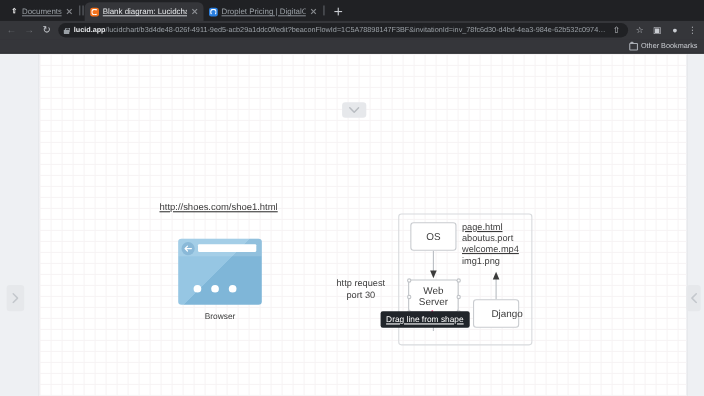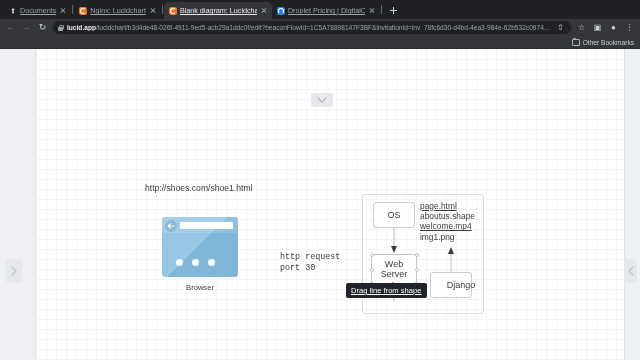--- a/index.html
+++ b/index.html
@@ -138,21 +138,21 @@
   .collapse-btn svg { display:block; }
   .cb-top   { left:311px; top:44px;  width:22px; height:14px; }
   .cb-left  { left:6px;   top:210px; width:16px; height:24px; }
   .cb-right { right:3px;  top:210px; width:13px; height:24px; }
 
   
   .diagram { position:absolute; left:0; top:0; width:100%; height:100%; }
 
   .url-label {
     position:absolute; left:109px; top:134px;
-    font-size:8.6px; color:#3b3b3b; white-space:nowrap;
+    font-size:8.6px; color:#3b3b3b; white-space:nowrap;text-decoration:underline;
   }
   .browser-shape {
     position:absolute; left:126px; top:168px; width:76px; height:60px;
     border-radius: 3px; overflow:hidden;
     background: linear-gradient(135deg, #96c6e3 0%, #96c6e3 48%, #7fb6d8 48%, #7fb6d8 100%);
   }
   .browser-topbar {
     position:absolute; left:0; top:0; width:100%; height:16px;
     background: rgba(255,255,255,0.14);
   }
@@ -167,21 +167,21 @@
   }
   .browser-dots { position:absolute; left:14px; bottom:11px; display:flex; gap:9px; }
   .browser-dots i { width:7px; height:7px; border-radius:50%; background:#ffffff; display:block; }
   .browser-caption {
     position:absolute; left:126px; top:234px; width:76px;
     text-align:center; font-size:7.6px; color:#3b3b3b;
   }
 
   .req-label {
     position:absolute; left:244px; top:203px; width:96px;
-    font-size:8.4px; color:#3b3b3b; line-height:11px;font-family:Liberation Mono, monospace;
+    text-align:center; font-size:8.4px; color:#3b3b3b; line-height:11px;
   }
 
   .container-box {
     position:absolute; left:326px; top:145px; width:122px; height:120px;
     border:1px solid #d8dadd; border-radius:3px; background:transparent;
   }
   .node {
     position:absolute;
     border:1px solid #c9ccd0; border-radius:3px;
     background:#ffffff;
@@ -226,25 +226,20 @@
 <div class="chrome">
 
   <div class="tabstrip">
     <div class="tab">
       <span class="favicon fav-doc">⇧</span>
       <span class="tab-title">Documents</span>
       <span class="tab-close"></span>
     </div>
     <div class="tab-sep"></div>
 
-    <div class="tab">
-      <span class="favicon fav-lucid"></span>
-      <span class="tab-title">Nginx: Lucidchart</span>
-      <span class="tab-close"></span>
-    </div>
     <div class="tab-sep"></div>
 
     <div class="tab active">
       <span class="favicon fav-lucid"></span>
       <span class="tab-title">Blank diagram: Lucidchart</span>
       <span class="tab-close"></span>
     </div>
 
     <div class="tab">
       <span class="favicon fav-do"></span>
@@ -336,21 +331,21 @@
         <span class="handle" style="right:-2.5px;top:12.5px;"></span>
         <span class="conn-dot" style="left:19px;bottom:-2px;"></span>
       </div>
 
       <div class="node node-os">OS</div>
 
       <div class="node node-django">Django</div>
 
       <div class="files">
         <span>page.html</span>
-        <span>aboutus.shape</span>
+        <span>aboutus.port</span>
         <span>welcome.mp4</span>
         <span>img1.png</span>
       </div>
 
       <div class="tooltip">Drag line from shape</div>
 
     </div>
   </div>
 
   <div class="collapse-btn cb-top">

